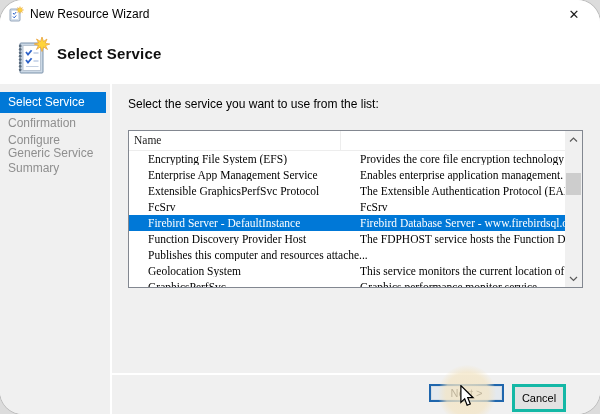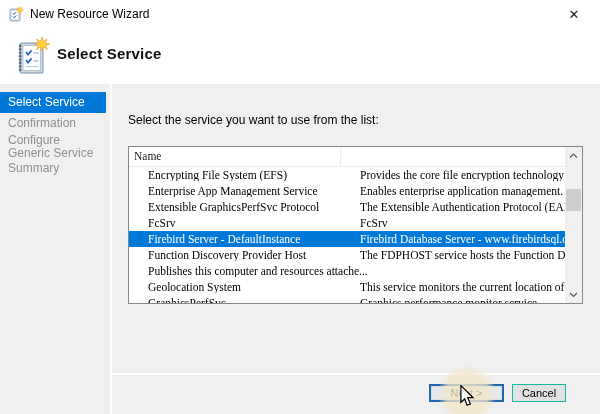--- a/index.html
+++ b/index.html
@@ -1,19 +1,20 @@
 <!DOCTYPE html>
 <html><head>
 <meta charset="utf-8">
 <style>
   html,body { margin:0; padding:0; background:#dcdcdc; }
   .window {
     position:relative; width:600px; height:414px; background:#ffffff;
     font-family:"Liberation Sans","DejaVu Sans",sans-serif; overflow:hidden;
     box-shadow:0 0 0 1px #bfbfbf;
+    border-radius:23px;
   }
   
   .titlebar { position:absolute; left:0; top:0; right:0; height:28px; background:#fff; }
   .titlebar-icon { position:absolute; left:8px; top:6px; width:16px; height:16px; }
   .titlebar-title { position:absolute; left:30px; top:7px; font-size:12px; color:#000; white-space:nowrap; }
   .close-btn {
     position:absolute; right:12px; top:4px; width:28px; height:20px;
     display:flex; align-items:center; justify-content:center;
     font-size:13px; color:#1a1a1a; cursor:default;
   }
@@ -25,21 +26,21 @@
   .bodyarea { position:absolute; left:0; top:84px; right:0; bottom:0; background:#f0f0f0; }
   .divider-v { position:absolute; left:110px; top:84px; width:2px; bottom:0; background:#fff; }
   
   .sidebar { position:absolute; left:0; top:84px; width:110px; bottom:0; }
   .side-item { position:absolute; left:0; font-size:12px; color:#8f8f8f; padding:4px 0 4px 8px; line-height:12.5px; width:94px; }
   .side-item.active { top:8px; background:#0078d7; color:#fff; width:98px; }
   .side-item.s1 { top:29px; }
   .side-item.s2 { top:46px; }
   .side-item.s3 { top:74px; }
   
-  .main { position:absolute; left:112px; top:84px; right:0; bottom:0;margin-top:16px; }
+  .main { position:absolute; left:112px; top:84px; right:0; bottom:0; }
   .instruction { position:absolute; left:16px; top:13px; font-size:12px; color:#000; }
   .listbox {
     position:absolute; left:16px; top:46px; width:455px; height:158px;
     background:#fff; border:1px solid #828790; box-sizing:border-box; overflow:hidden;font-family:Liberation Serif, serif;
   }
   .list-header { position:absolute; left:0; top:0; right:17px; height:19px; display:flex; background:#fff; border-bottom:1px solid #ededed; }
   .hcol { font-size:11.5px; color:#1a1a1a; line-height:19px; padding-left:5px; box-sizing:border-box; }
   .hcol.name { width:212px; border-right:1px solid #ededed; }
   .hcol.desc { flex:1; }
   .rows { position:absolute; left:0; top:20px; width:436px; bottom:0; overflow:hidden; }
@@ -53,21 +54,21 @@
   .sb-btn { position:absolute; left:0; width:17px; height:17px; display:flex; align-items:center; justify-content:center; }
   .sb-btn.up { top:0; } .sb-btn.down { bottom:0; }
   .sb-thumb { position:absolute; left:1px; top:42px; width:15px; height:22px; background:#cdcdcd; }
   
   .footer-line { position:absolute; left:112px; right:0; top:373px; height:2px; background:#fff; }
   .btn {
     position:absolute; font-family:inherit; font-size:11px; color:#000;
     display:flex; align-items:center; justify-content:center; box-sizing:border-box; cursor:default;
   }
   .btn.next { left:429px; top:384px; width:75px; height:18px; background:#e4e9ee; border:2px solid #1f66ad; box-shadow:0 0 0 1px #d5dde5 inset; }
-  .btn.cancel { left:512px; top:384px; width:54px; height:18px; background:#e2e2e2; border:1px solid #14b8a6; }
+  .btn.cancel { left:512px; top:384px; width:54px; height:28px; background:#e2e2e2; border:3px solid #14b8a6; }
   
   .click-glow {
     position:absolute; left:438px; top:365px; width:58px; height:58px; border-radius:50%;
     background:radial-gradient(circle, rgba(243,229,197,0.85) 0%, rgba(243,229,197,0.72) 52%, rgba(243,229,197,0) 72%);
     pointer-events:none;
   }
   .cursor { position:absolute; left:459px; top:385px; pointer-events:none; }
 </style>
 </head>
 <body>

